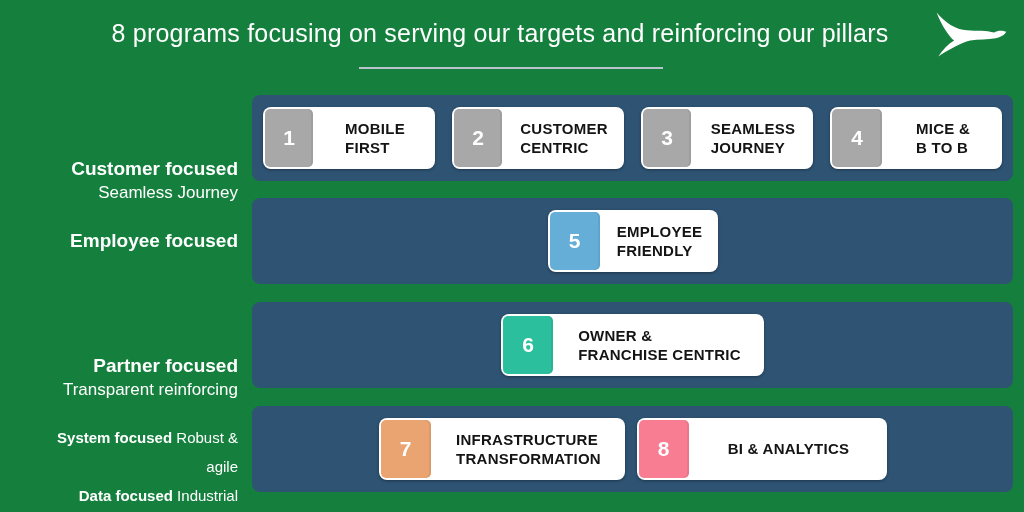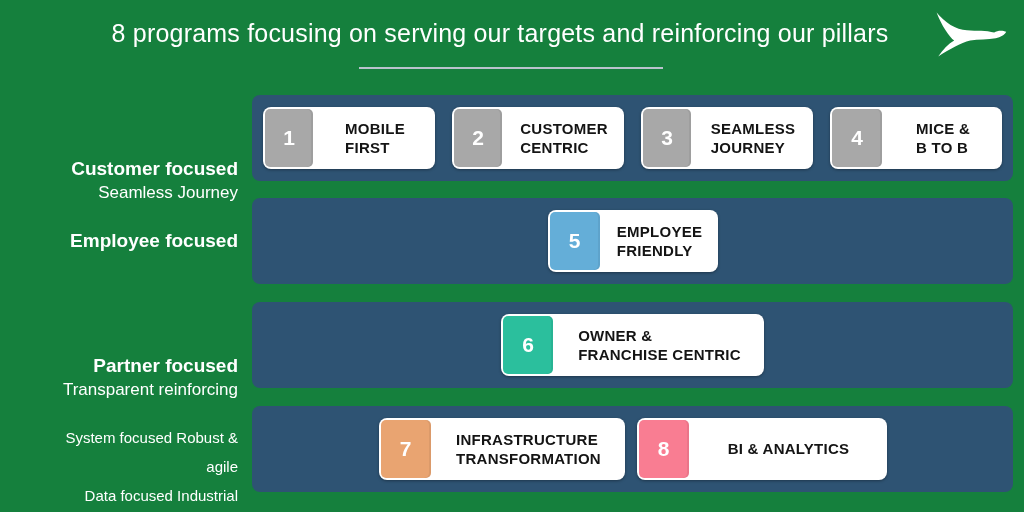--- a/index.html
+++ b/index.html
@@ -33,21 +33,21 @@
   .band.b4 { gap:12px; }
 
   .label-col {
     position:absolute; left:0; width:238px; text-align:right; color:#ffffff;
   }
   .lc1 { top:125px;margin-top:32px; } .lc2 { top:218px;margin-top:11px; } .lc3 { top:322px;margin-top:32px; }
   .label-bold { font-size:19px; font-weight:bold; line-height:24px; }
   .label-sub  { font-size:17px; font-weight:400; line-height:23px; }
   .lc4 { top:423px; }
   .label-line { font-size:15px; line-height:29px; }
-  .label-line b { font-weight:normal;margin-left:44px; }
+  .label-line b { font-weight:bold;margin-left:44px; }
 
   .card {
     height:62px; background:#ffffff; border-radius:8px;
     display:flex; overflow:hidden; box-sizing:border-box;
     box-shadow:0 1px 3px rgba(0,0,0,0.35);
   }
   .card.w-std   { width:172px; }
   .card.w-emp   { width:170px; }
   .card.w-own   { width:263px; }
   .card.w-infra { width:246px; }

